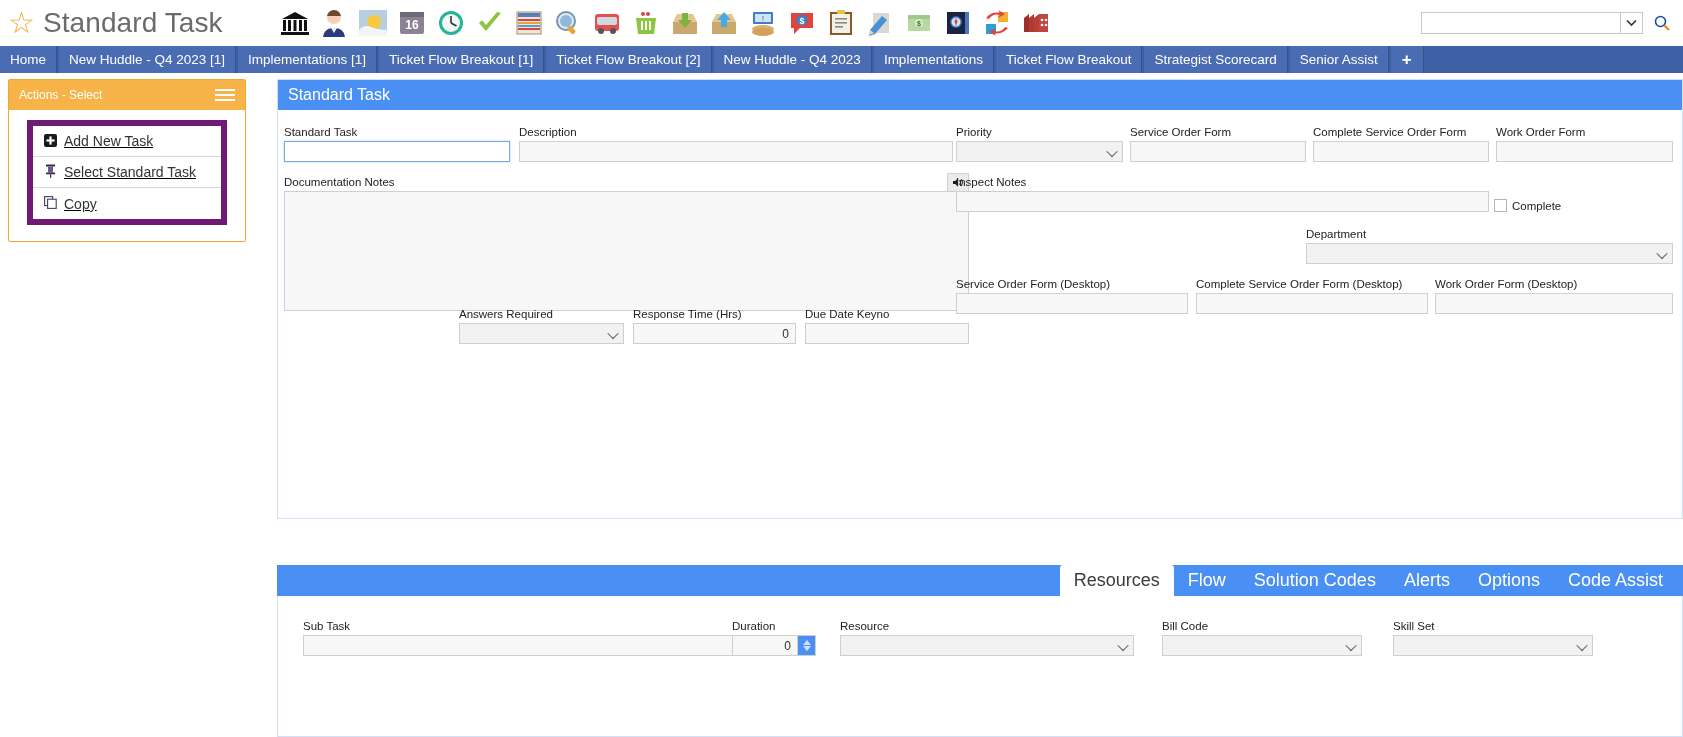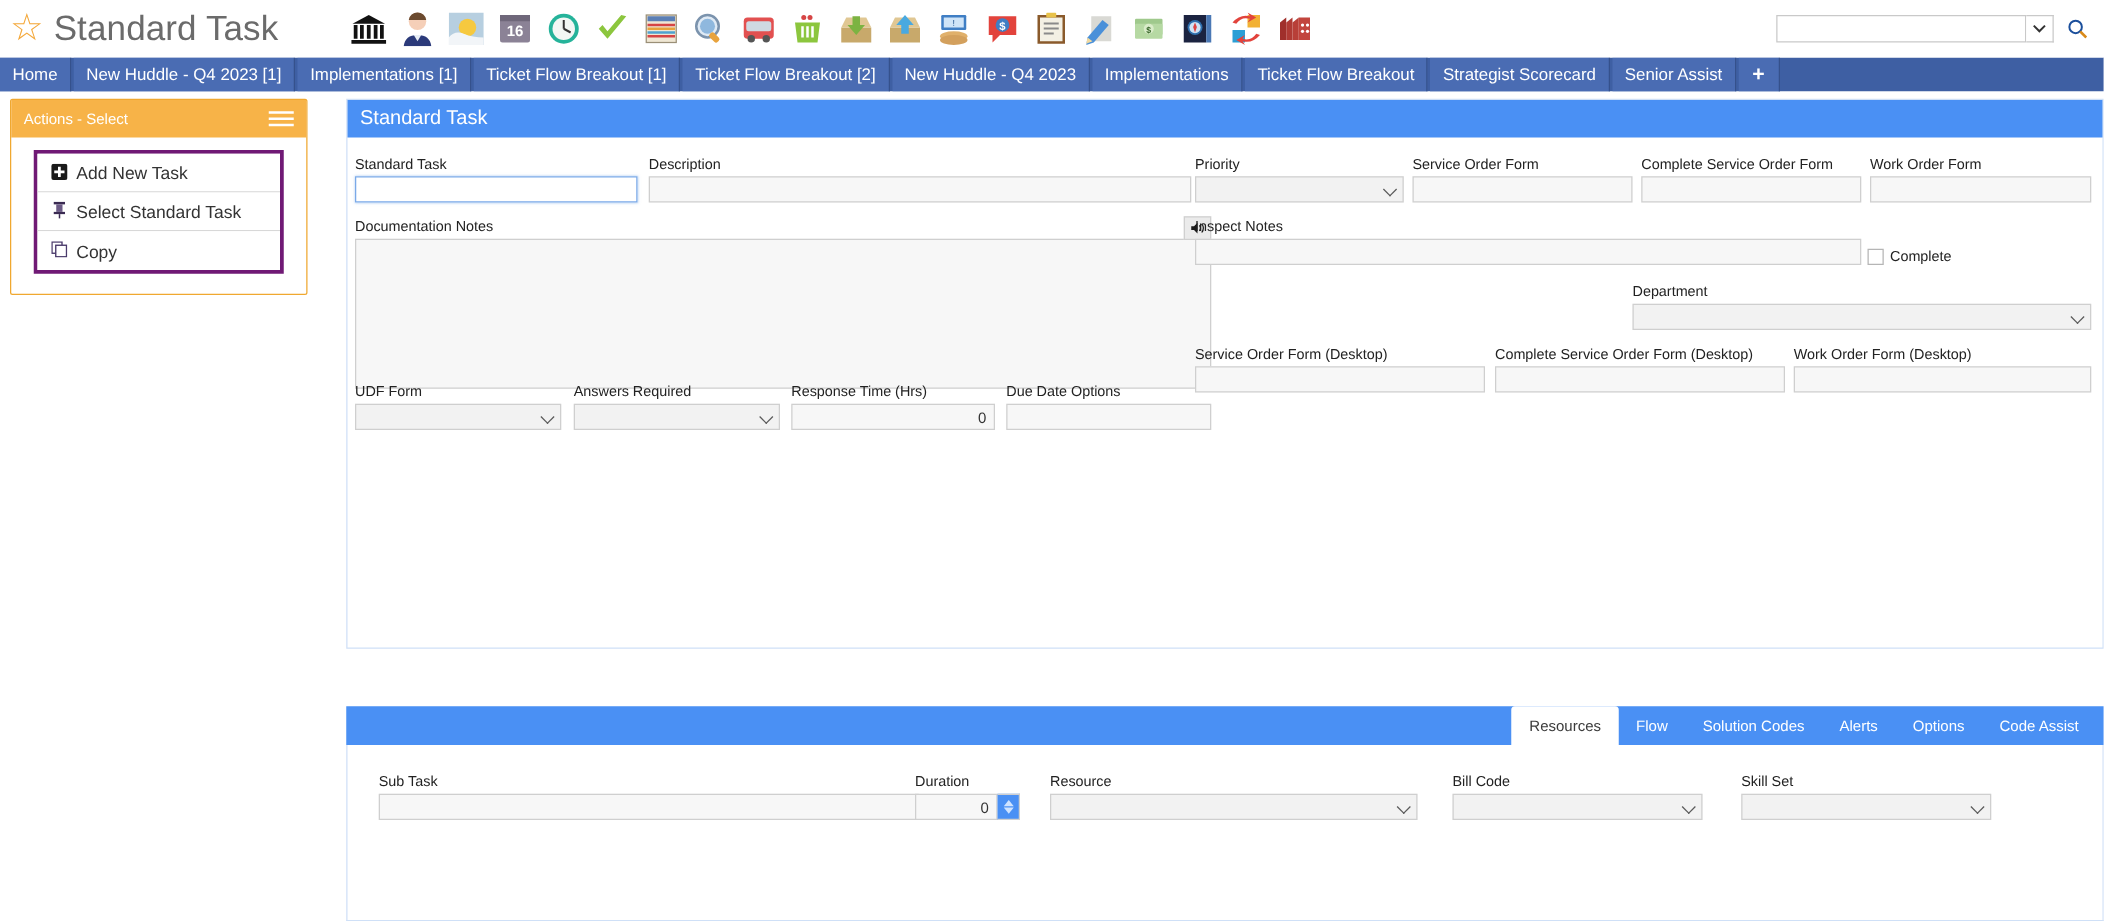--- a/index.html
+++ b/index.html
@@ -129,21 +129,21 @@
     height: 30px;
     display: flex;
     align-items: center;
     justify-content: space-between;
     padding: 0 10px;
     font-size: 12px;
   }
   .hamburger { display: flex; flex-direction: column; gap: 3px; cursor: pointer; }
   .hamburger span { display:block; width: 20px; height: 2px; background: #fff; }
   .actions-body { padding: 10px 18px 16px 18px; }
-  .action-list { border: 3px solid #701a75; }
+  .action-list { border: 6px solid #701a75; text-decoration: underline; }
   .action-item {
     height: 31px;
     display: flex;
     align-items: center;
     gap: 7px;
     padding: 0 10px;
     font-size: 14px;
     color: #333;
     border-bottom: 1px solid #d8d8d8;
     cursor: pointer;
@@ -273,21 +273,21 @@
   .bottom-tabbar {
     background: #4a90f4;
     height: 31px;
     display: flex;
     align-items: flex-end;
     justify-content: flex-end;
     padding-right: 6px;
   }
   .btab {
     color: #ffffff;
-    font-size: 12px;
+    font-size: 18px;
     height: 31px;
     display: flex;
     align-items: center;
     padding: 0 14px;
     cursor: pointer;
     white-space: nowrap;
   }
   .btab.active {
     background: #ffffff;
     color: #3b3b3b;
@@ -672,34 +672,30 @@
       <div class="fld" style="left:918px; top:168px; width:232px;">
         <label class="lbl">Complete Service Order Form (Desktop)</label>
         <input class="inp" type="text" value="" style="">
       </div>
       <div class="fld" style="left:1157px; top:168px; width:238px;">
         <label class="lbl">Work Order Form (Desktop)</label>
         <input class="inp" type="text" value="" style="">
       </div>
 
 
-      <div class="fld" style="left:6px; top:198px; width:165px;">
-        <label class="lbl">UDF Form</label>
-        <div class="selwrap"><select class="sel"><option></option></select></div>
-      </div>
       <div class="fld" style="left:181px; top:198px; width:165px;">
         <label class="lbl">Answers Required</label>
         <div class="selwrap"><select class="sel"><option></option></select></div>
       </div>
       <div class="fld" style="left:355px; top:198px; width:163px;">
         <label class="lbl">Response Time (Hrs)</label>
         <input class="inp num" type="text" value="0" style="">
       </div>
       <div class="fld" style="left:527px; top:198px; width:164px;">
-        <label class="lbl">Due Date Options</label>
+        <label class="lbl">Due Date Keyno</label>
         <input class="inp" type="text" value="" style="">
       </div>
 
     </div>
   </div>
 
   <div class="bottom-card">
     <div class="bottom-tabbar">
       <div class="btab active">
           <span>Resources</span>

